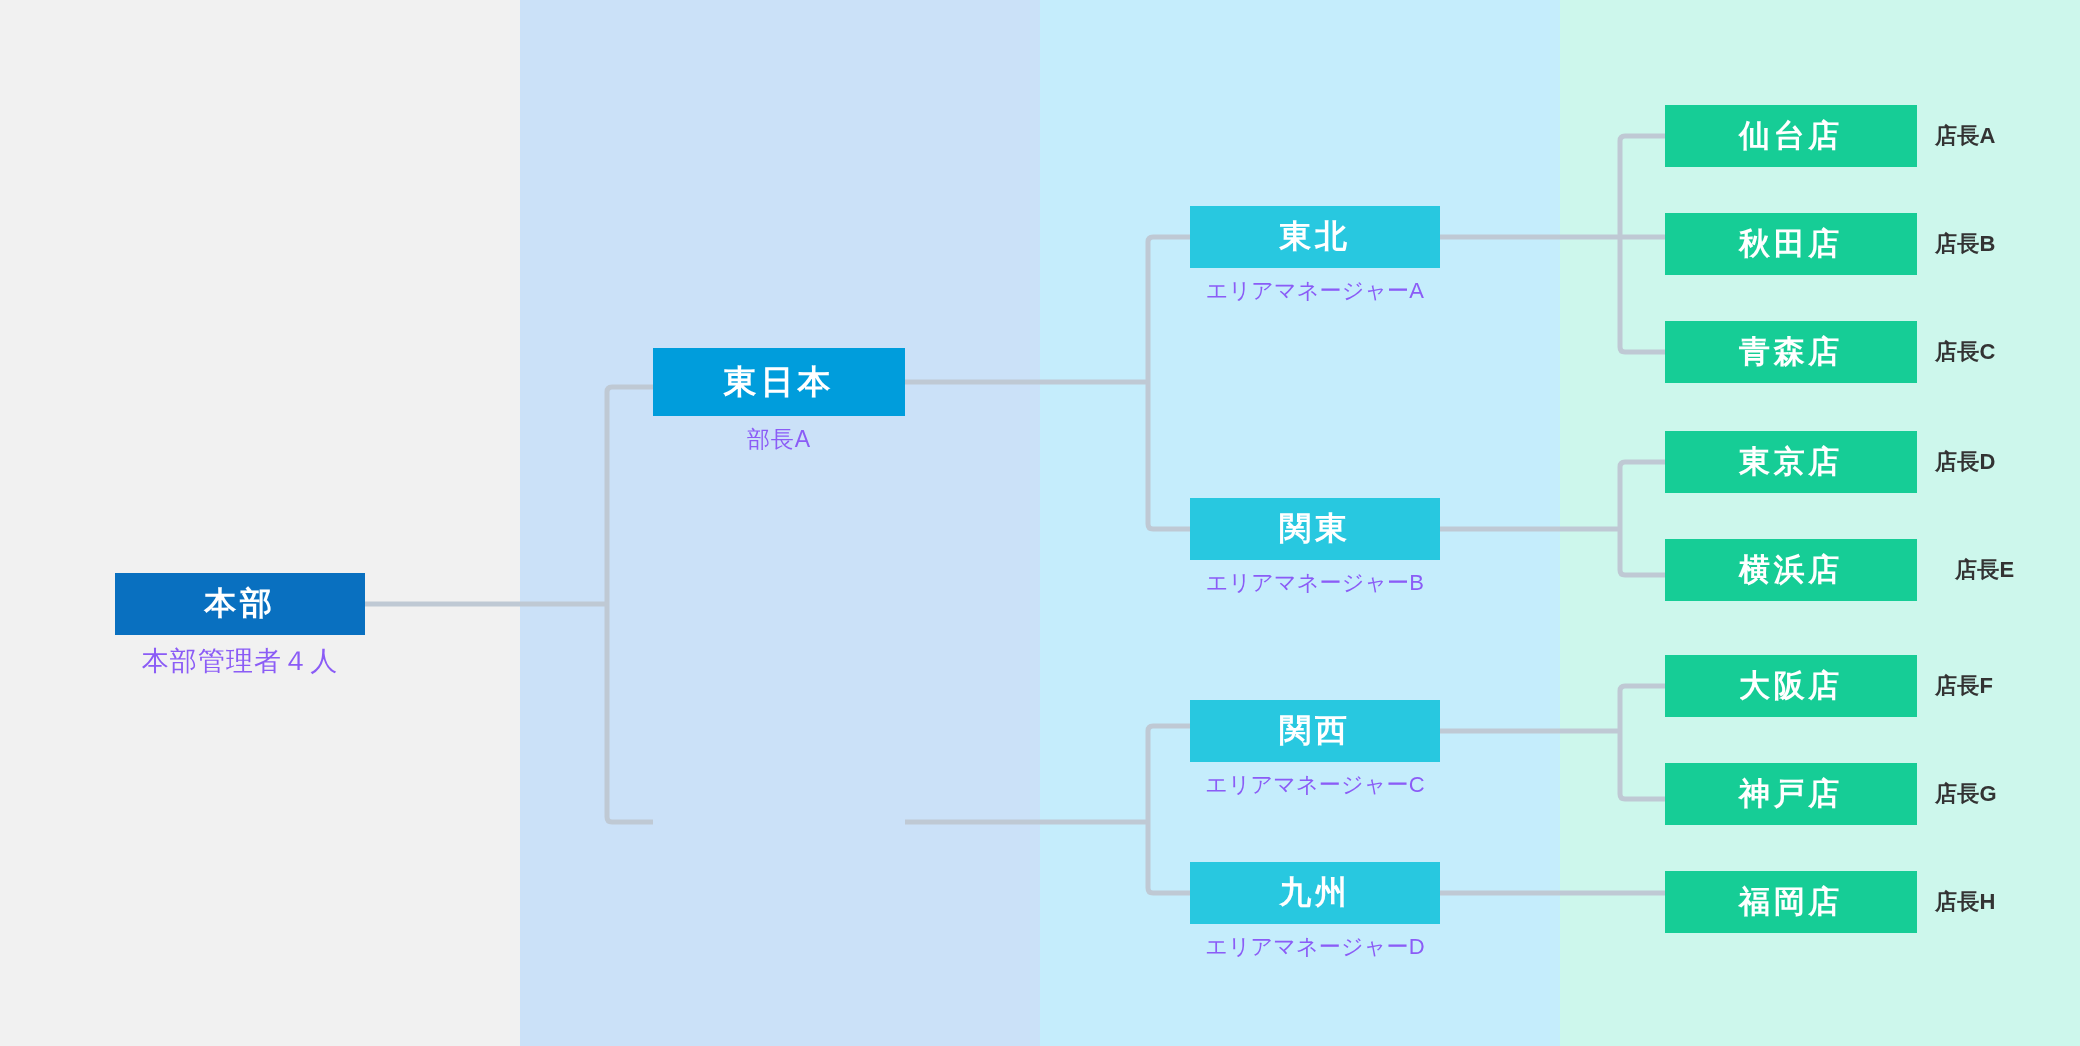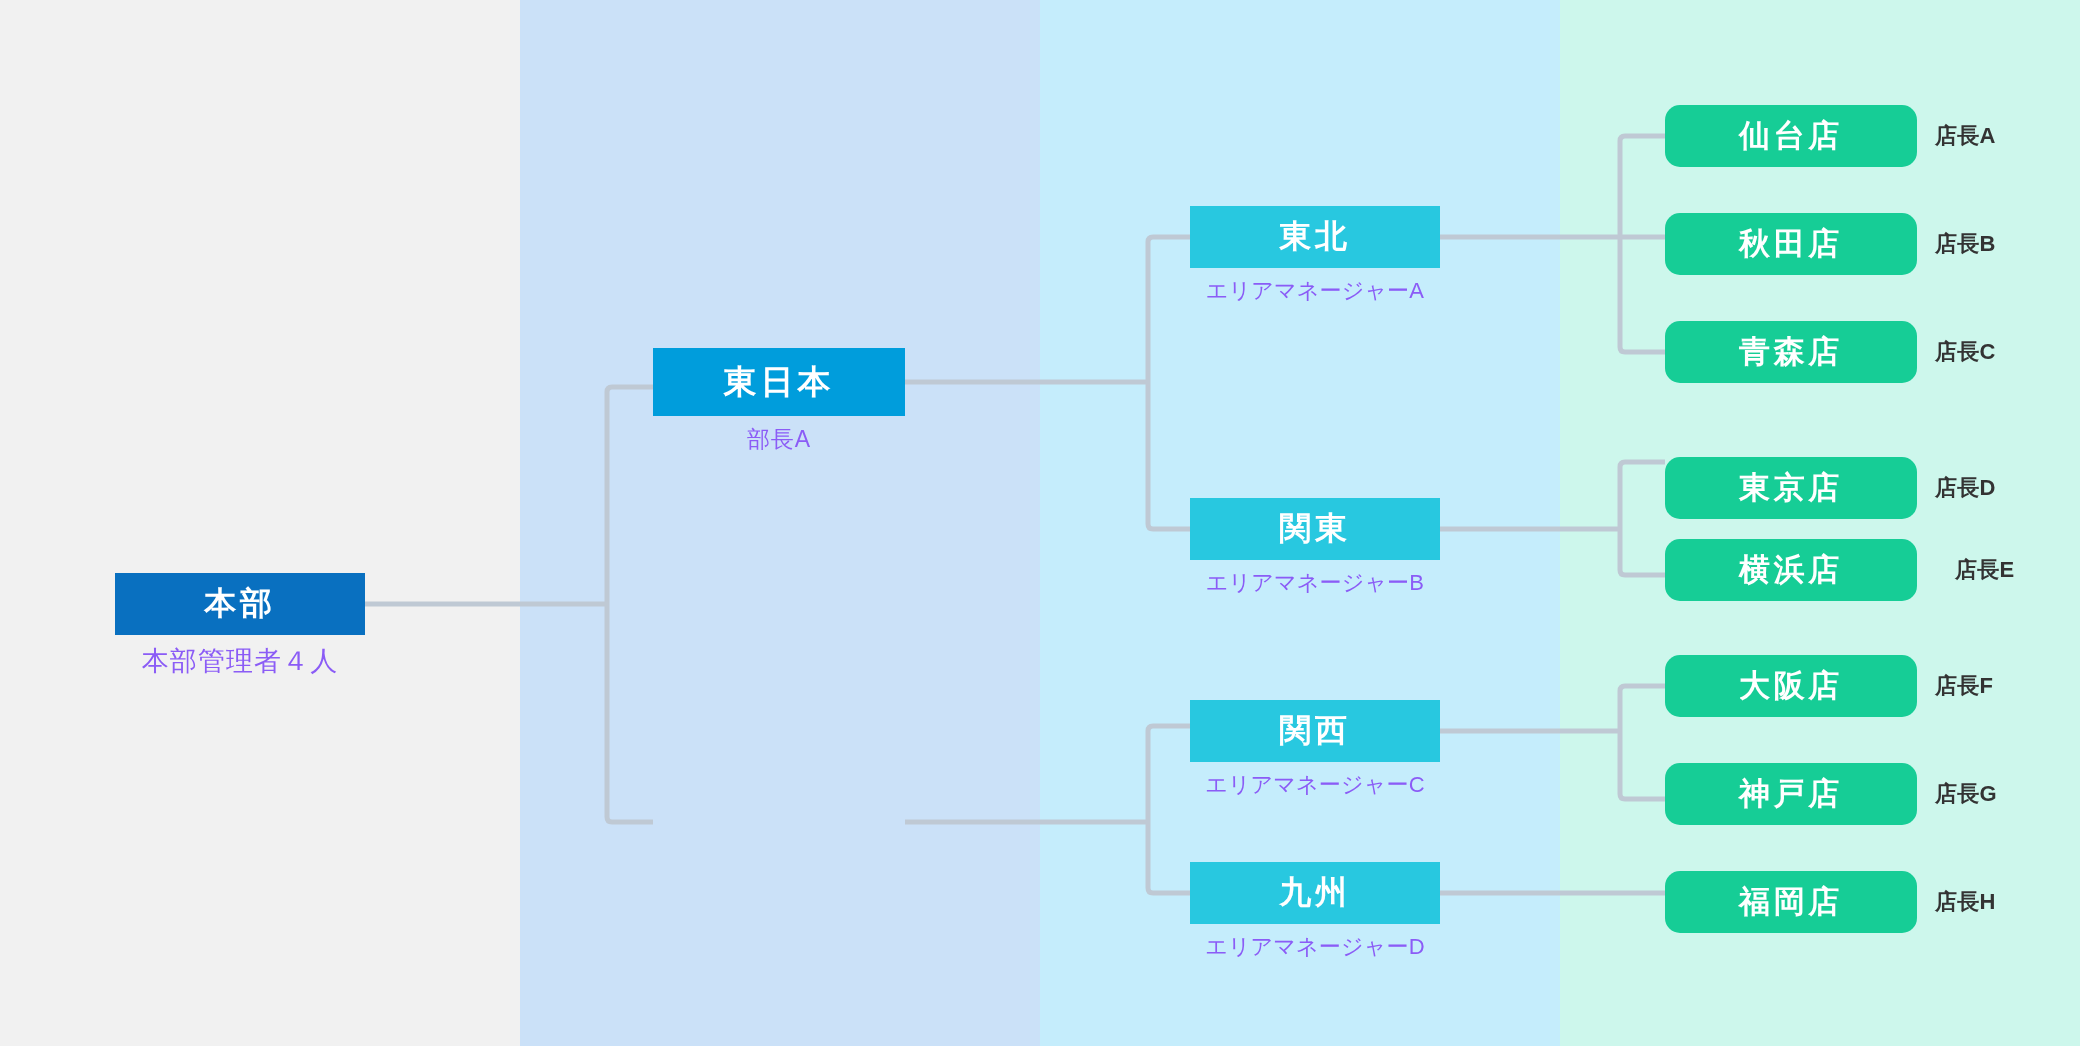--- a/index.html
+++ b/index.html
@@ -48,29 +48,29 @@
   .node-area{width:250px;}
   .node-area .box{width:250px;height:62px;background:#28c8e0;font-size:32px;}
   .node-area .sub{font-size:22px;letter-spacing:.01em;}
   #node-tohoku{left:1190px;top:206px;}
   #node-kanto {left:1190px;top:498px;}
   #node-kansai{left:1190px;top:700px;}
   #node-kyushu{left:1190px;top:862px;}
 
   
   .node-store{display:flex;align-items:center;}
-  .node-store .box{width:252px;height:62px;background:#16cd96;font-size:31px;border-radius:15px;}
+  .node-store .box{width:252px;height:62px;background:#16cd96;font-size:31px;}
   .node-store .mgr{
     margin-left:18px;font-size:22px;color:#333333;
     font-weight:bold;white-space:nowrap;letter-spacing:.01em;
   }
   #node-sendai  {left:1665px;top:105px;}
   #node-akita   {left:1665px;top:213px;}
   #node-aomori  {left:1665px;top:321px;}
-  #node-tokyo   {left:1665px;top:457px;align-items:center;}
+  #node-tokyo   {left:1665px;top:431px;align-items:center;}
   #node-yokohama{left:1665px;top:539px;gap:20px;}
   #node-osaka   {left:1665px;top:655px;}
   #node-kobe    {left:1665px;top:763px;}
   #node-fukuoka {left:1665px;top:871px;}
 </style>
 </head>
 <body>
 
 <div id="stage">
 

